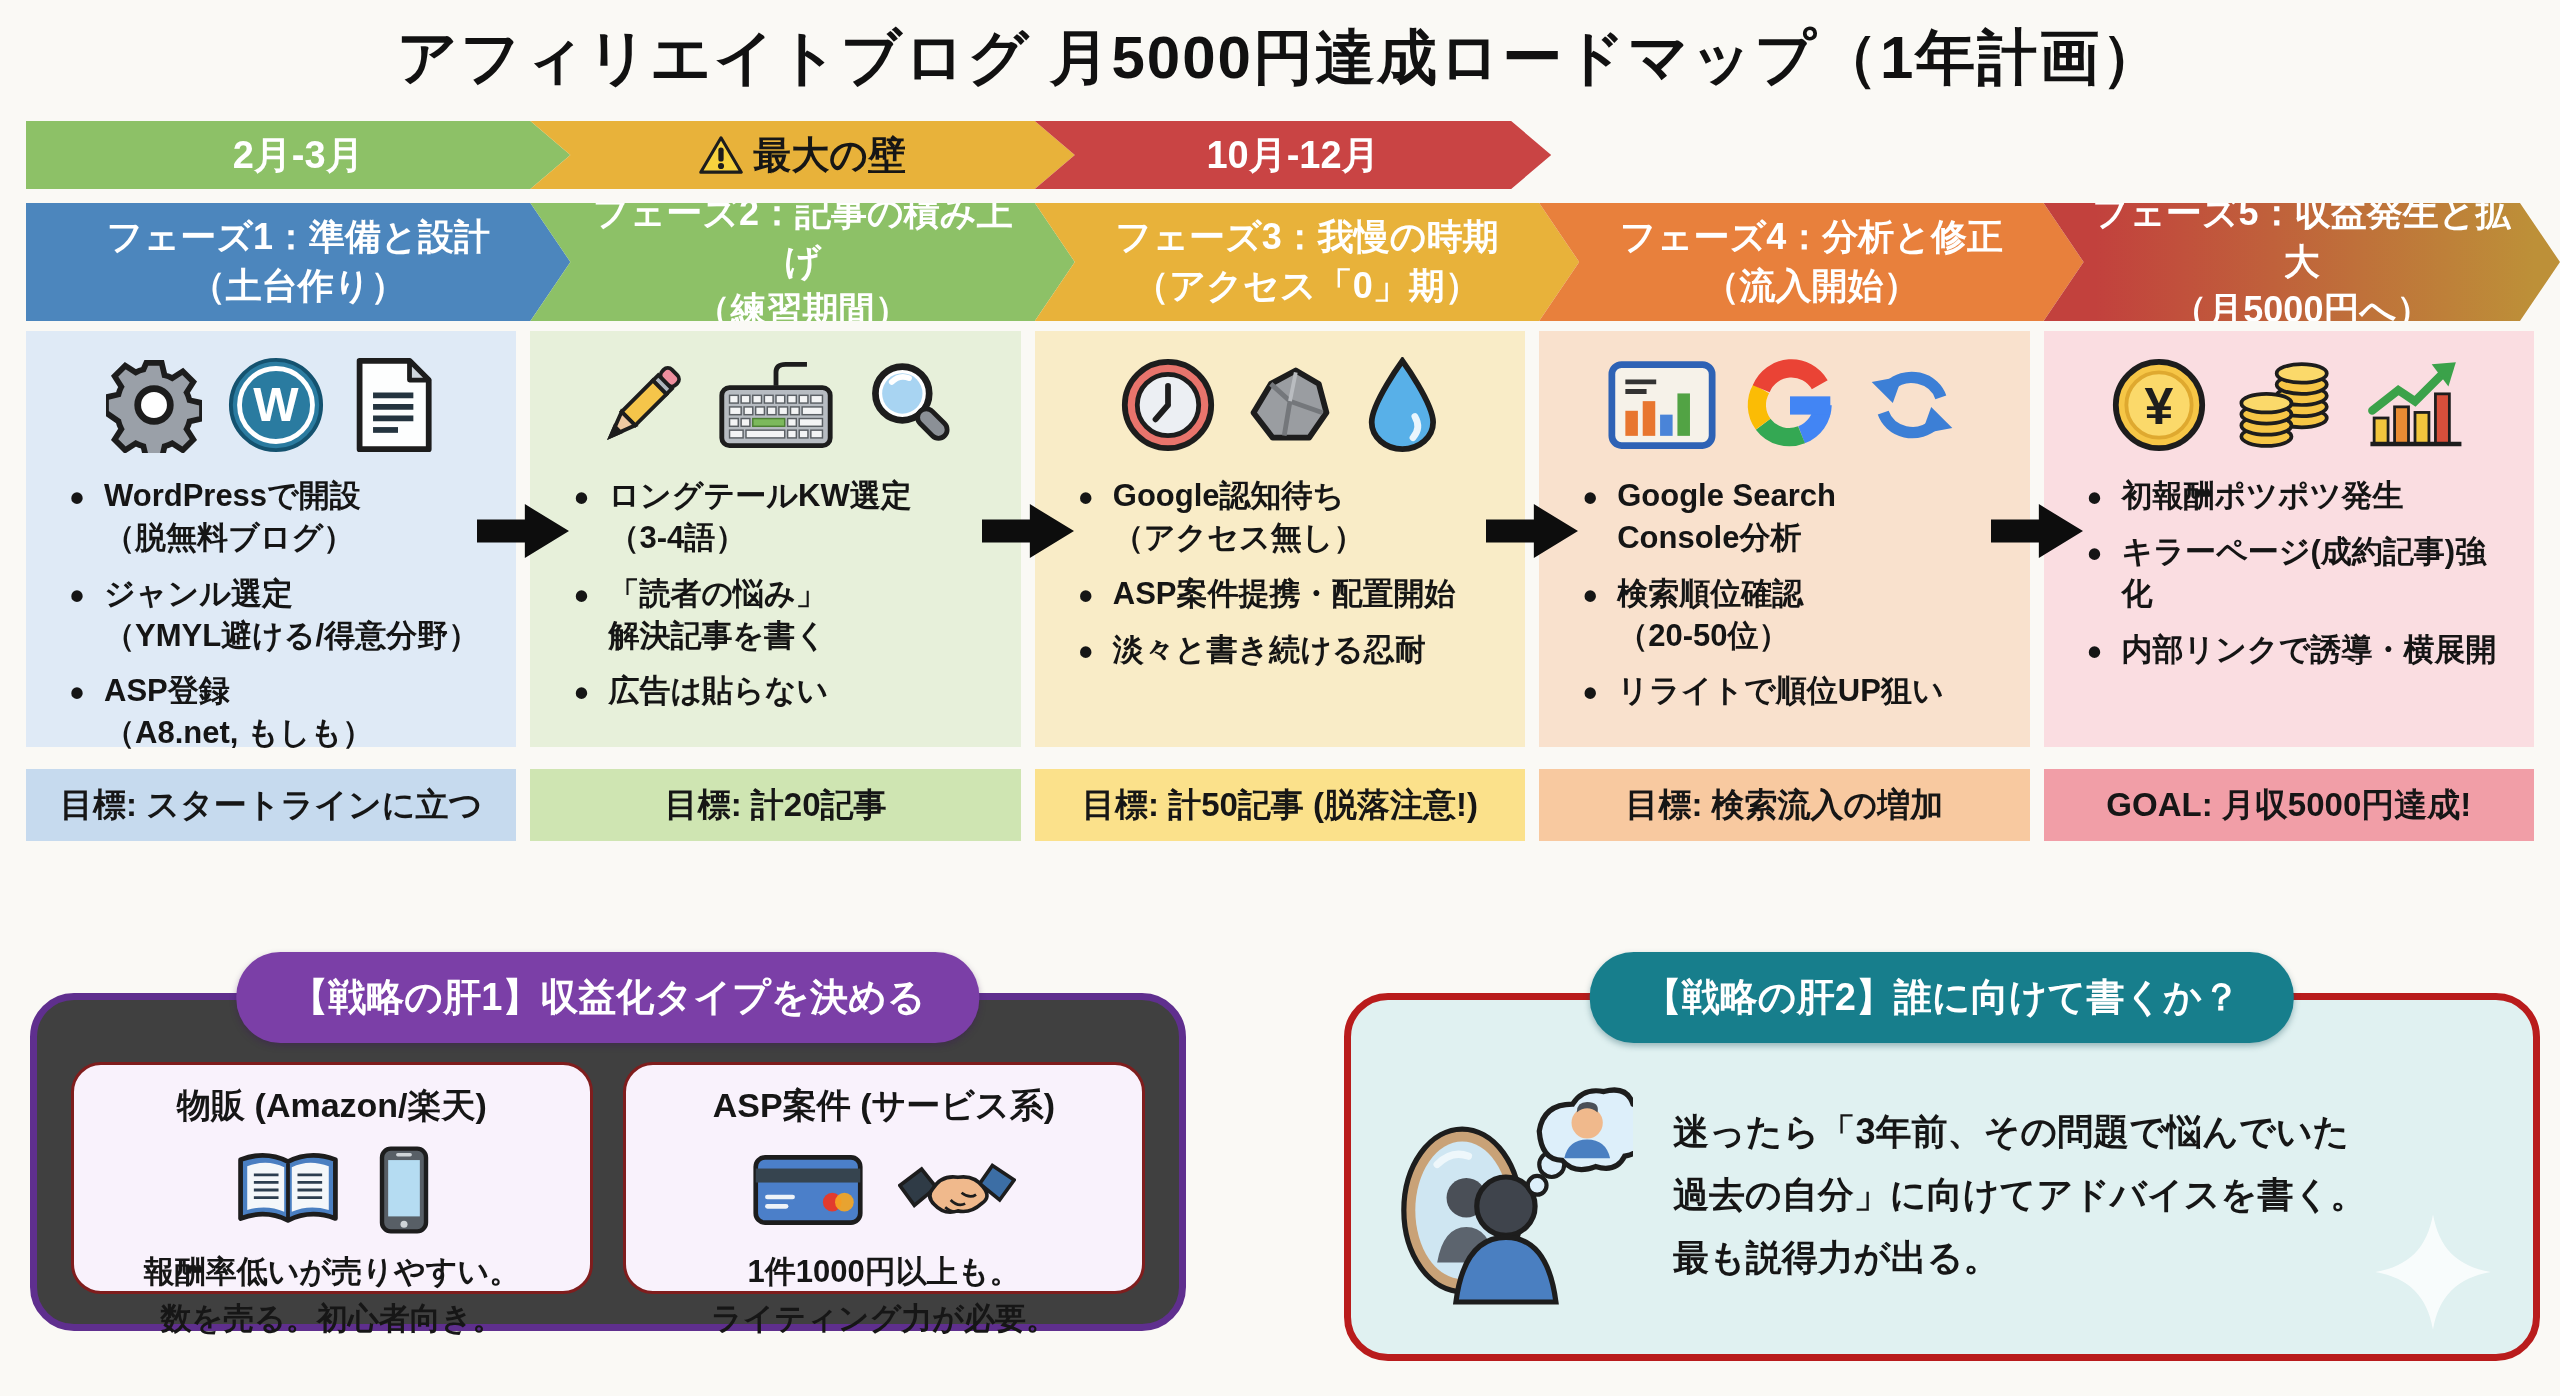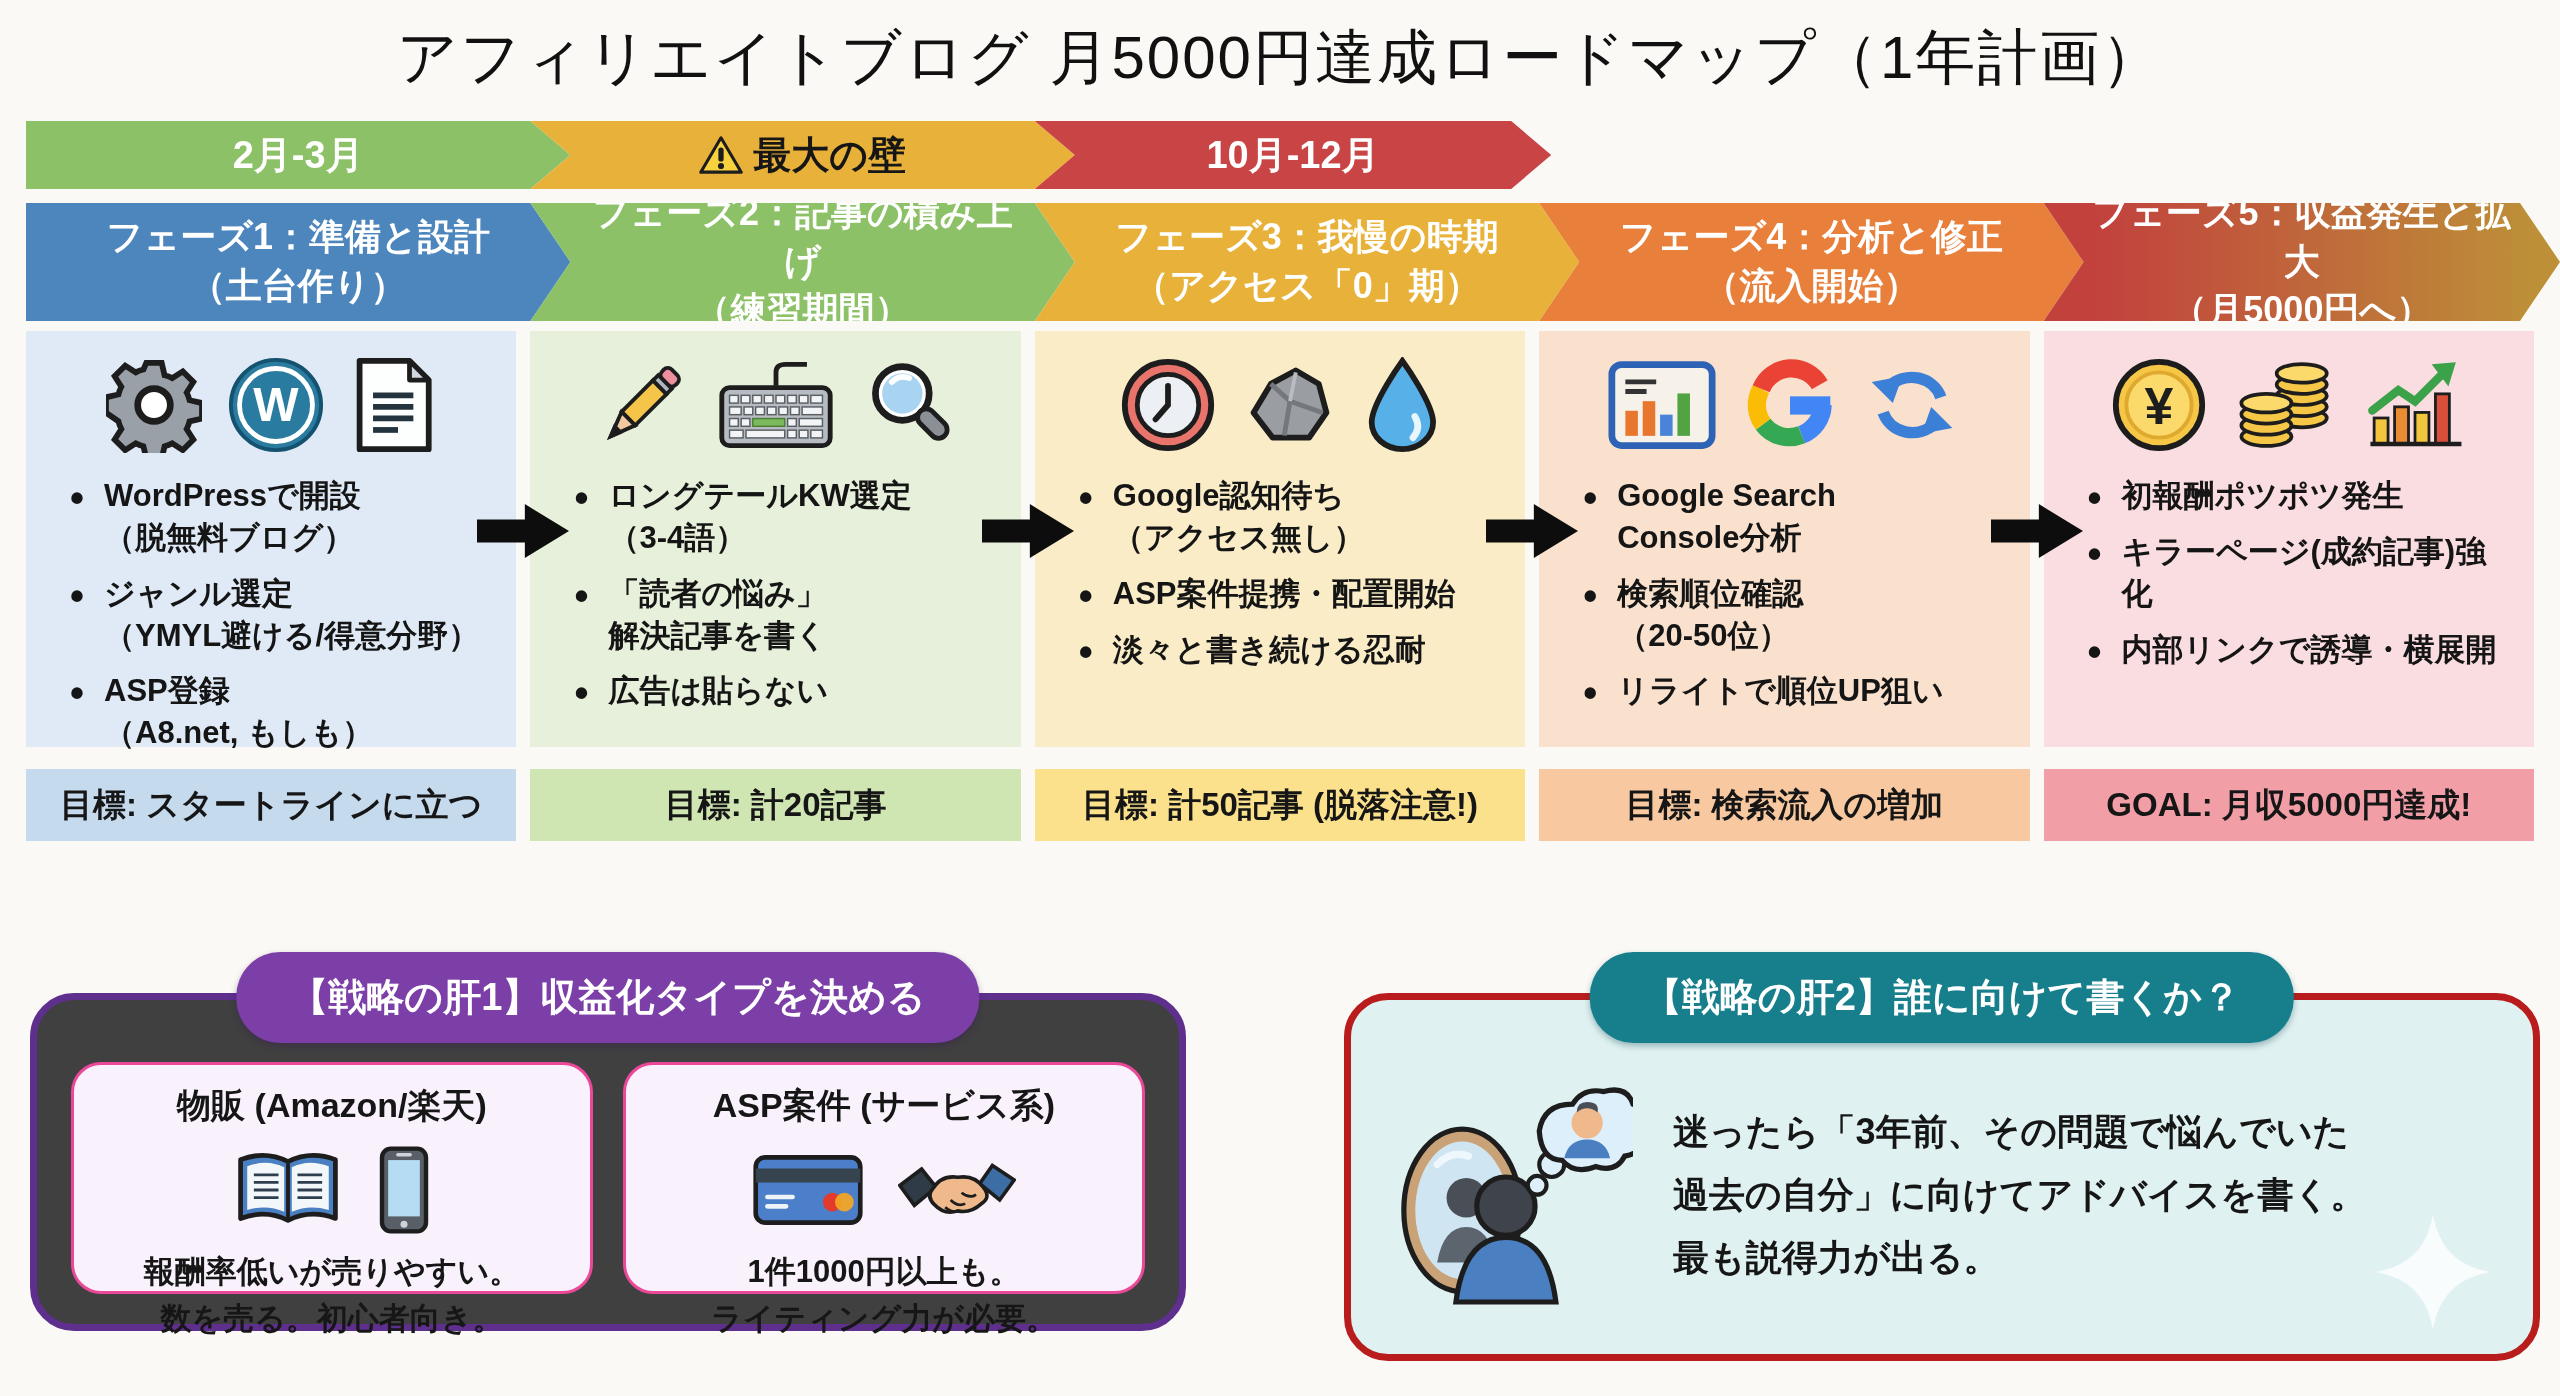--- a/index.html
+++ b/index.html
@@ -6,21 +6,21 @@
   html,body { width:2560px; height:1396px; }
   body {
     background:#faf9f5;
     font-family:"Liberation Sans","DejaVu Sans",sans-serif;
     color:#1a1a1a;
     overflow:hidden;
   }
   .page-title {
     text-align:center;
     font-size:60px;
-    font-weight:400;
+    font-weight:700;
     letter-spacing:2px;
     padding-top:18px;
     color:#111;
   }
   .roadmap { margin:22px 26px 0 26px; }
   .row {
     display:grid;
     grid-template-columns:repeat(5,1fr);
     column-gap:14px;
     position:relative;
@@ -155,21 +155,21 @@
 
   .sbox-purple .cards {
     display:flex;
     gap:30px;
     padding:62px 34px 30px 34px;
     height:100%;
   }
   .mini-card {
     flex:1;
     background:#f9f2fc;
-    border:3px solid #ec4899;
+    border:3px solid #7f1d1d;
     border-radius:30px;
     padding:18px 14px 12px 14px;
     text-align:center;
   }
   .mini-title { font-size:34px; font-weight:800; color:#161616; }
   .mini-icons { display:flex; justify-content:center; align-items:center; gap:34px; height:106px; margin:8px 0 6px 0; }
   .mini-icons svg { height:88px; width:auto; }
   .mini-desc { font-size:31px; font-weight:700; line-height:1.5; white-space:pre-line; color:#161616; }
 
   .sbox-teal .inner {

